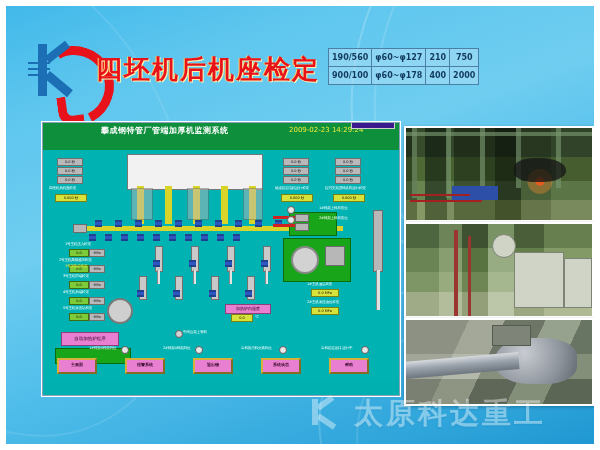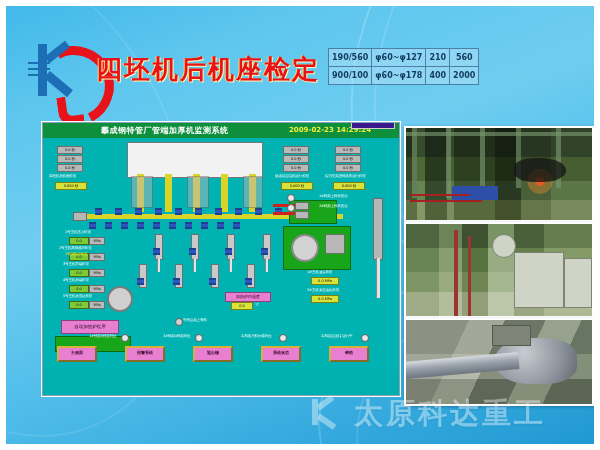--- a/index.html
+++ b/index.html
@@ -50,23 +50,23 @@
   #hmi .wincc-logo .w2t{font-size:5px;font-weight:bold;color:#8b1a1a;letter-spacing:.5px;}
   #hmi .tb{position:absolute;left:80px;top:3px;display:flex;gap:2px;}
   #hmi .tb i{display:block;width:8px;height:8px;background:#c3c9d2;border:1px solid #9aa1ab;}
   #hmi .tbmsg{position:absolute;left:110px;top:14px;font-size:4px;color:#444;letter-spacing:.3px;}
   #hmi .clock{position:absolute;right:64px;top:3px;width:19px;height:19px;border:1px solid #2f8f2f;border-radius:50%;background:#fff;}
   #hmi .clock:after{content:"";position:absolute;left:9px;top:3px;width:1px;height:7px;background:#2f8f2f;}
   #hmi .btns{position:absolute;right:4px;top:2px;}
   #hmi .btns b{display:block;width:34px;height:9px;font-size:5px;line-height:9px;text-align:center;
       background:#eee;border:1px solid #888;margin-bottom:2px;color:#c00;font-weight:bold;}
   #hmi .btns b.login{color:#0a6d0a;}
-  #hmi .title-bar{height:15px;background:#0e8f3c;position:relative;}
+  #hmi .title-bar{height:27px;background:#0e8f3c;position:relative;}
   #hmi .title-bar .tt{position:absolute;left:58px;top:2px;font-size:8px;font-weight:bold;color:#ffffff;letter-spacing:.5px;}
-  #hmi .title-bar .ts{position:absolute;left:246px;top:3px;font-size:7px;font-weight:bold;color:#f2ef3a;}
+  #hmi .title-bar .ts{position:absolute;left:246px;top:3px;font-size:7px;font-weight:normal;color:#f2ef3a;}
   #hmi .userbox{position:absolute;right:4px;top:-9px;width:44px;}
   #hmi .userbox .ul{font-size:4px;color:#fff;text-align:center;}
   #hmi .userbox .uv{height:8px;background:#3b1a8e;border:1px solid #cfcfcf;}
   #hmi .canvas{position:relative;height:231px;background:#00b2b2;}
 
   
   .lbl{position:absolute;font-size:3.6px;color:#ffffff;white-space:nowrap;letter-spacing:-.2px;}
   .io{position:absolute;height:6px;background:#b9b9b9;border:1px solid #6e6e6e;font-size:3.5px;
       color:#111;text-align:center;line-height:6px;}
   .io.y{background:#d7e23a;border-color:#7a8210;}
@@ -150,21 +150,21 @@
   </div>
 
   <div id="headline">四坯机后机座检定</div>
 
   <table id="spec">
     <tbody>
     <tr>
       <td class="m">190/560</td>
       <td class="m">φ60~φ127</td>
       <td class="m">210</td>
-      <td class="m">560</td>
+      <td class="m">750</td>
     </tr>
     <tr>
       <td class="m">900/100</td>
       <td class="m">φ60~φ178</td>
       <td class="m">400</td>
       <td class="m">2000</td>
     </tr>
   </tbody>
     </table>
 

